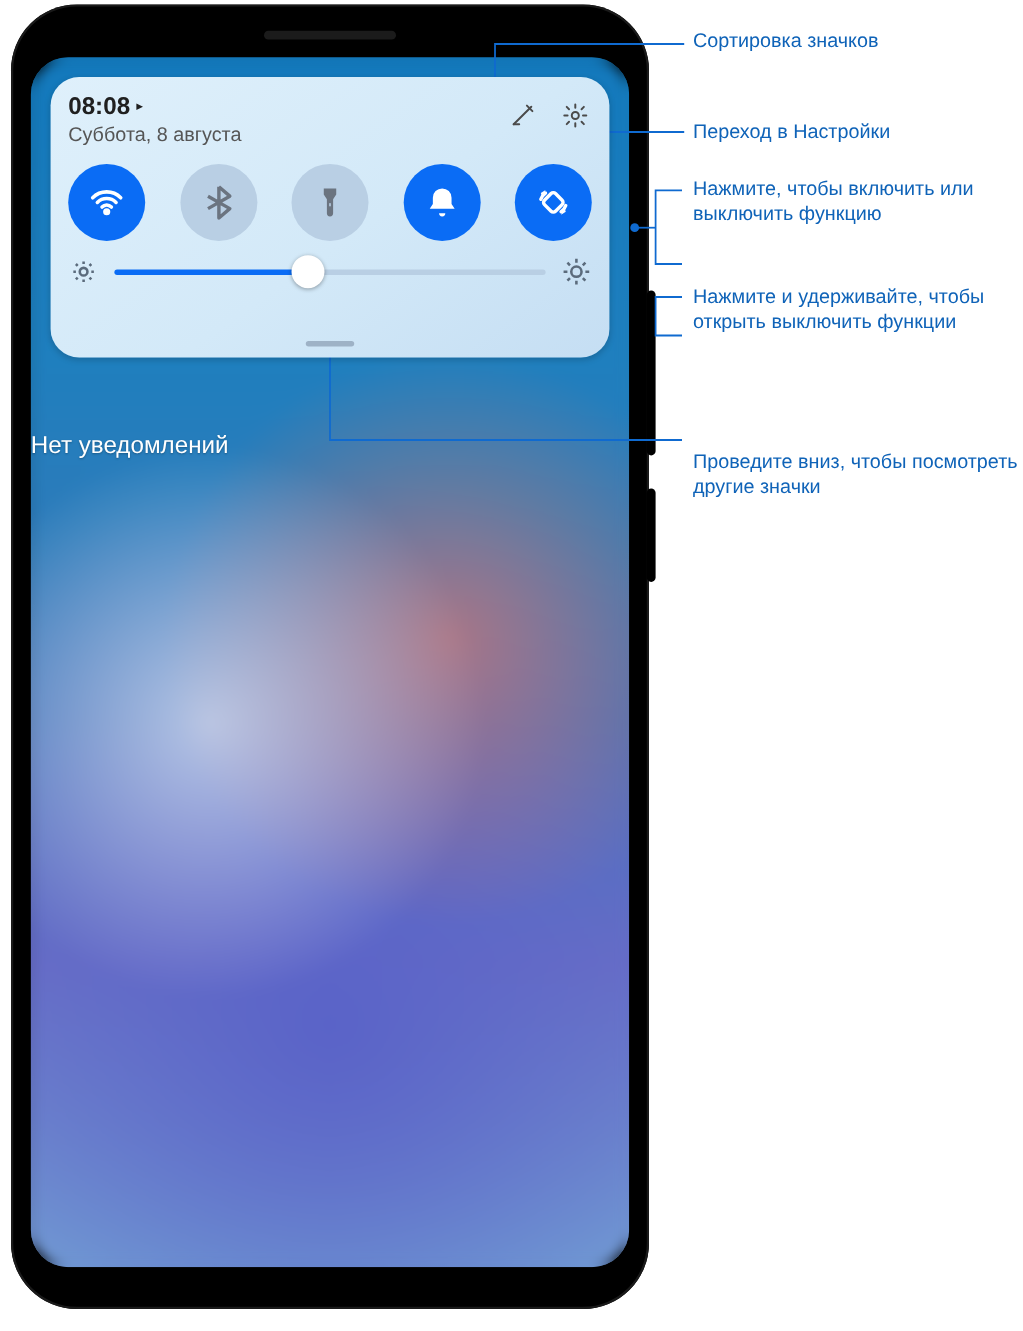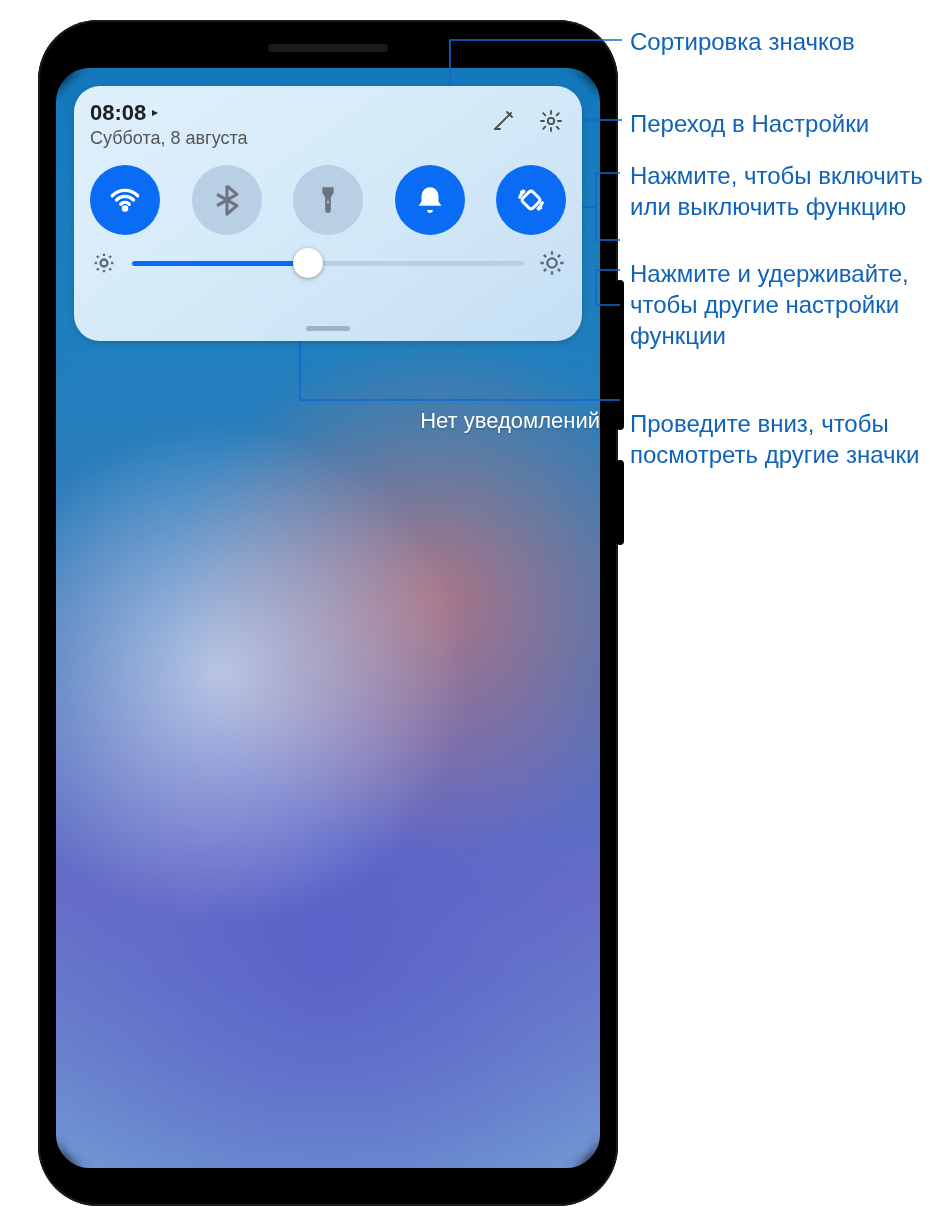--- a/index.html
+++ b/index.html
@@ -1,20 +1,20 @@
 <!DOCTYPE html>
 <html><head>
 <meta charset="utf-8">
 <style>
   html,body{margin:0;padding:0;background:#fff;font-family:"Segoe UI",Arial,Helvetica,sans-serif;}
   #stage{position:relative;width:930px;height:1210px;overflow:hidden;}
 
   
-  .phone{position:absolute;left:10px;top:20px;width:580px;height:1186px;
-    border-radius:60px;background:#000;box-shadow:0 0 0 2px #1a1a1a inset;margin-left:28px;}
+  .phone{position:absolute;left:10px;top:4px;width:580px;height:1186px;
+    border-radius:60px;background:#000;box-shadow:0 0 0 2px #1a1a1a inset;}
   .side-btn{position:absolute;background:#000;border-radius:6px;}
   .btn-vol{right:-6px;top:260px;width:8px;height:150px;}
   .btn-pow{right:-6px;top:440px;width:8px;height:85px;}
   .speaker{position:absolute;top:24px;left:50%;transform:translateX(-50%);
     width:120px;height:8px;border-radius:4px;background:#1b1b1b;}
   .screen{position:absolute;left:18px;right:18px;top:48px;bottom:38px;border-radius:34px;
     overflow:hidden;
     background:
       radial-gradient(circle at 30% 55%, rgba(255,255,255,0.6) 0%, rgba(255,255,255,0) 35%),
       radial-gradient(circle at 70% 48%, rgba(255,120,90,0.55) 0%, rgba(255,120,90,0) 38%),
@@ -47,25 +47,25 @@
   .bright{display:flex;align-items:center;gap:14px;padding:8px 16px 0 16px;}
   .sun{width:28px;height:28px;color:#5b6b7c;}
   .sun svg{width:100%;height:100%;stroke:#5b6b7c;fill:none;stroke-width:2;}
   .track{flex:1;height:5px;border-radius:3px;position:relative;
     background:linear-gradient(to right,#0a6cf5 0 45%,#b9cfe4 45% 100%);cursor:pointer;}
   .thumb{position:absolute;top:50%;left:45%;transform:translate(-50%,-50%);
     width:30px;height:30px;border-radius:50%;background:#fff;box-shadow:0 1px 4px rgba(0,0,0,0.35);}
   .handle{width:44px;height:5px;border-radius:3px;background:#9eb2c6;
     position:absolute;left:50%;bottom:10px;transform:translateX(-50%);cursor:grab;}
 
-  .no-notif{position:absolute;z-index:2;top:340px;left:0;right:0;text-align:right;
+  .no-notif{position:absolute;z-index:2;top:340px;left:0;right:0;text-align:left;
     color:#fff;font-size:22px;font-weight:400;text-shadow:0 1px 2px rgba(0,0,0,0.3);}
 
   
-  .call{position:absolute;font-size:24px;line-height:1.3;color:#0f63b8;}
+  .call{position:absolute;font-size:18px;line-height:1.3;color:#0f63b8;}
   .svg-over{position:absolute;left:0;top:0;pointer-events:none;}
   .svg-over line, .svg-over polyline{stroke:#0f6ad0;stroke-width:1.6;fill:none;}
   .svg-over circle{fill:#0f6ad0;}
 </style>
 </head>
 <body>
 
 <div id="stage">
 
   <div class="phone">
@@ -156,21 +156,21 @@
         <div class="handle"></div>
       </div>
 
       <div class="no-notif">Нет уведомлений</div>
     </div>
   </div>
 
   <div class="call" style="left:630px;top:26px;">Сортировка значков</div>
   <div class="call" style="left:630px;top:160px;width:300px;">Нажмите, чтобы включить или выключить функцию</div>
   <div class="call" style="left:630px;top:108px;">Переход в Настройки</div>
-  <div class="call" style="left:630px;top:258px;width:300px;">Нажмите и удерживайте, чтобы другие настройки функции</div>
+  <div class="call" style="left:630px;top:258px;width:300px;">Нажмите и удерживайте, чтобы открыть выключить функции</div>
   <div class="call" style="left:630px;top:408px;width:300px;">Проведите вниз, чтобы посмотреть другие значки</div>
 
   <svg class="svg-over" width="930" height="1210">
 
     <polyline points="622,40 450,40 450,105"></polyline>
     <circle cx="450" cy="108" r="4"></circle>
 
     <polyline points="622,120 525,120"></polyline>
     <circle cx="520" cy="120" r="4"></circle>
 

